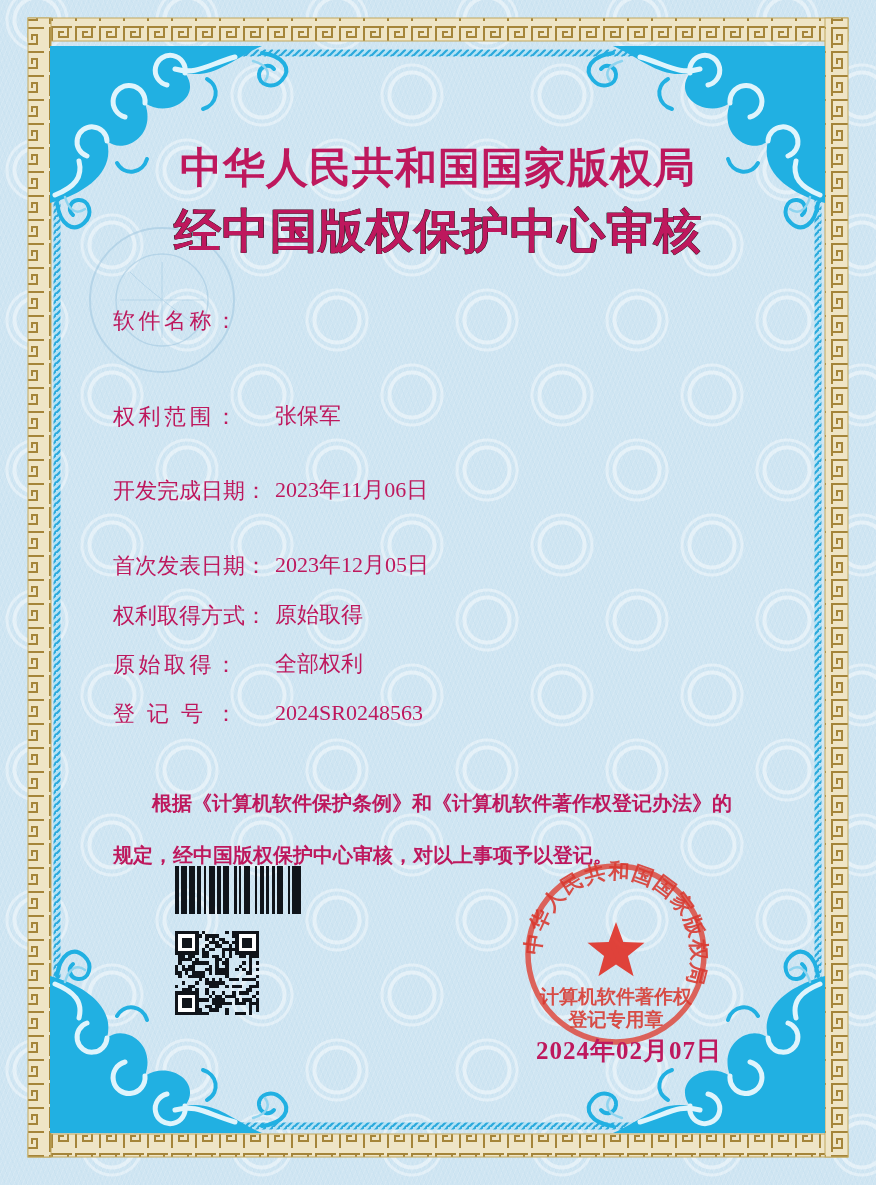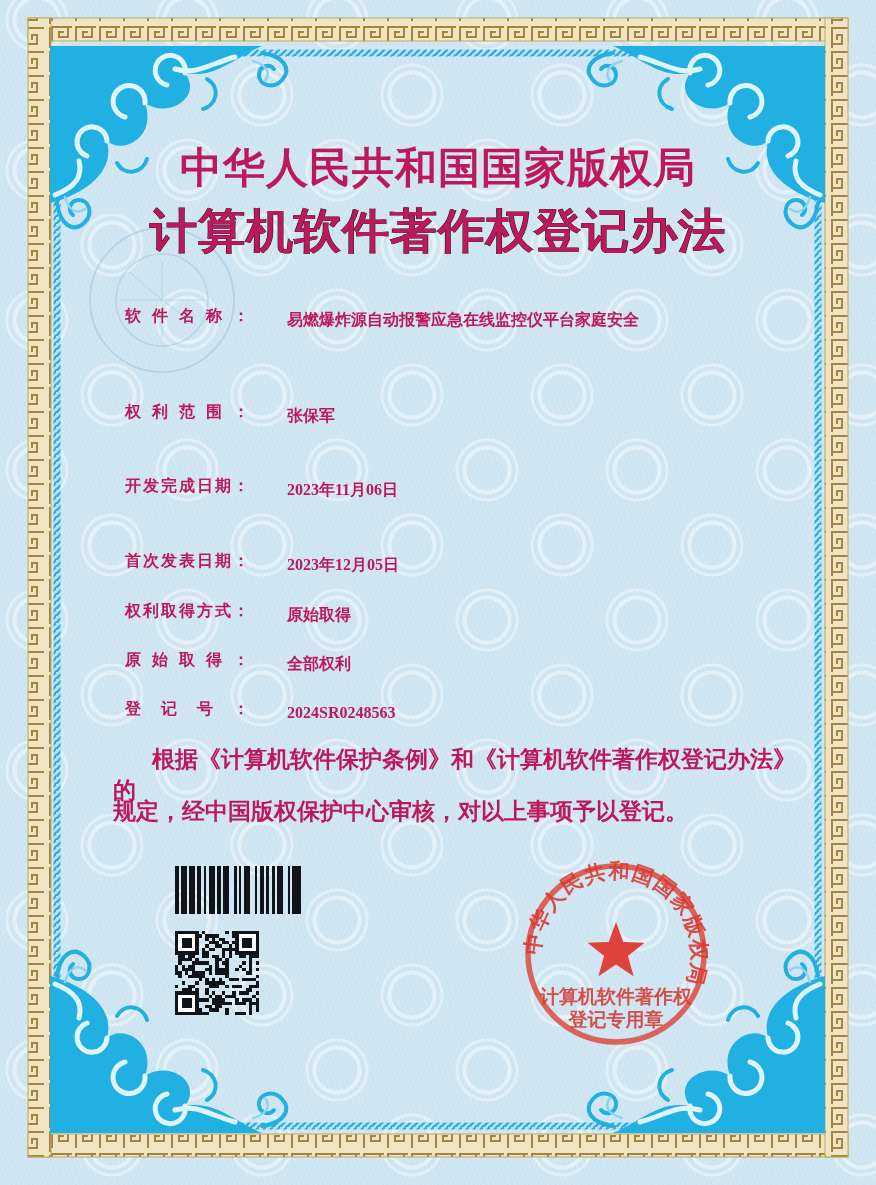--- a/index.html
+++ b/index.html
@@ -30,26 +30,26 @@
   .cert-title{
     position:absolute;top:200px;left:0;width:100%;text-align:center;
     font-size:47px;font-weight:700;letter-spacing:1px;white-space:nowrap;
     text-shadow:.6px 0 0 #151515,-.6px 0 0 #151515;
   }
   .certno{
     position:absolute;top:260px;right:66px;font-size:21px;font-weight:700;white-space:nowrap;
   }
   .certno .cv{margin-left:14px;}
 
-  .frow{position:absolute;left:113px;font-size:16px;font-weight:700;white-space:nowrap;margin-left:12px;}
+  .frow{position:absolute;left:113px;font-size:22px;font-weight:400;white-space:nowrap;}
   .flabel{display:inline-block;width:124px;text-align:justify;text-align-last:justify;}
   .fvals{position:absolute;left:162px;top:0;line-height:27px;}
   .r0{top:306px}.r1{top:402px}.r2{top:476px}.r3{top:551px}.r4{top:601px}.r5{top:650px}.r6{top:699px}
 
-  .stmt{position:absolute;left:113px;top:744px;width:700px;font-size:23px;font-weight:700;}
+  .stmt{position:absolute;left:113px;top:790px;width:700px;font-size:20px;font-weight:700;}
   .stmt .l1{text-indent:39px;height:52px;}
   .stmt .l2{height:52px;}
 
   .barcode{position:absolute;left:175px;top:866px;width:128px;height:48px;}
   .qrcode{position:absolute;left:175px;top:931px;width:84px;height:84px;}
 
   .seal{position:absolute;left:518px;top:860px;width:196px;height:196px;}
   .issue-date{position:absolute;left:536px;top:1034px;font-size:25px;font-weight:700;letter-spacing:1px;}
 </style>
 </head>
@@ -108,27 +108,26 @@
 
     <use href="#fl" transform="translate(57,53)"></use>
     <use href="#fl" transform="translate(818,53) scale(-1,1)"></use>
     <use href="#fl" transform="translate(57,1126) scale(1,-1)"></use>
     <use href="#fl" transform="translate(818,1126) scale(-1,-1)"></use>
   </svg>
 
   <div class="content">
 
     <div class="issuer">中华人民共和国国家版权局</div>
-    <div class="cert-title">计算机软件著作权登记办法</div>
+    <div class="cert-title">经中国版权保护中心审核</div>
 
 
     <div class="frow r0">
       <span class="flabel">软件名称：</span>
       <div class="fvals">
-        <div>易燃爆炸源自动报警应急在线监控仪平台家庭安全</div>
       </div>
     </div>
 
     <div class="frow r1">
       <span class="flabel">权利范围：</span>
       <div class="fvals">张保军</div>
     </div>
 
     <div class="frow r2">
       <span class="flabel">开发完成日期：</span>
@@ -403,15 +402,16 @@
       <circle cx="98" cy="94" r="88" fill="none" stroke="rgba(221,68,56,0.82)" stroke-width="5.5"></circle>
       <path id="sealArc" d="M 22,95.3 A 76 76 0 1 1 170.7,116.2" fill="none"></path>
       <text font-size="21" font-weight="bold" fill="rgba(216,55,45,0.88)" letter-spacing="1.5" font-family="Liberation Serif, DejaVu Serif, serif">
         <textPath href="#sealArc" startOffset="0">中华人民共和国国家版权局</textPath>
       </text>
       <path d="M98,62 L105.3,81.9 L126.5,82.7 L109.9,95.9 L115.6,116.3 L98,104.5 L80.4,116.3 L86.1,95.9 L69.5,82.7 L90.7,81.9 Z" fill="rgba(224,48,38,0.9)"></path>
       <text x="98" y="143" text-anchor="middle" font-size="19" font-weight="bold" fill="rgba(216,55,45,0.88)" font-family="Liberation Serif, DejaVu Serif, serif">计算机软件著作权</text>
       <text x="98" y="166" text-anchor="middle" font-size="19" font-weight="bold" fill="rgba(216,55,45,0.88)" font-family="Liberation Serif, DejaVu Serif, serif">登记专用章</text>
     </svg>
 
+    <div class="issue-date">2024年02月07日</div>
 
   </div>
 </div>
 
 </body></html>

